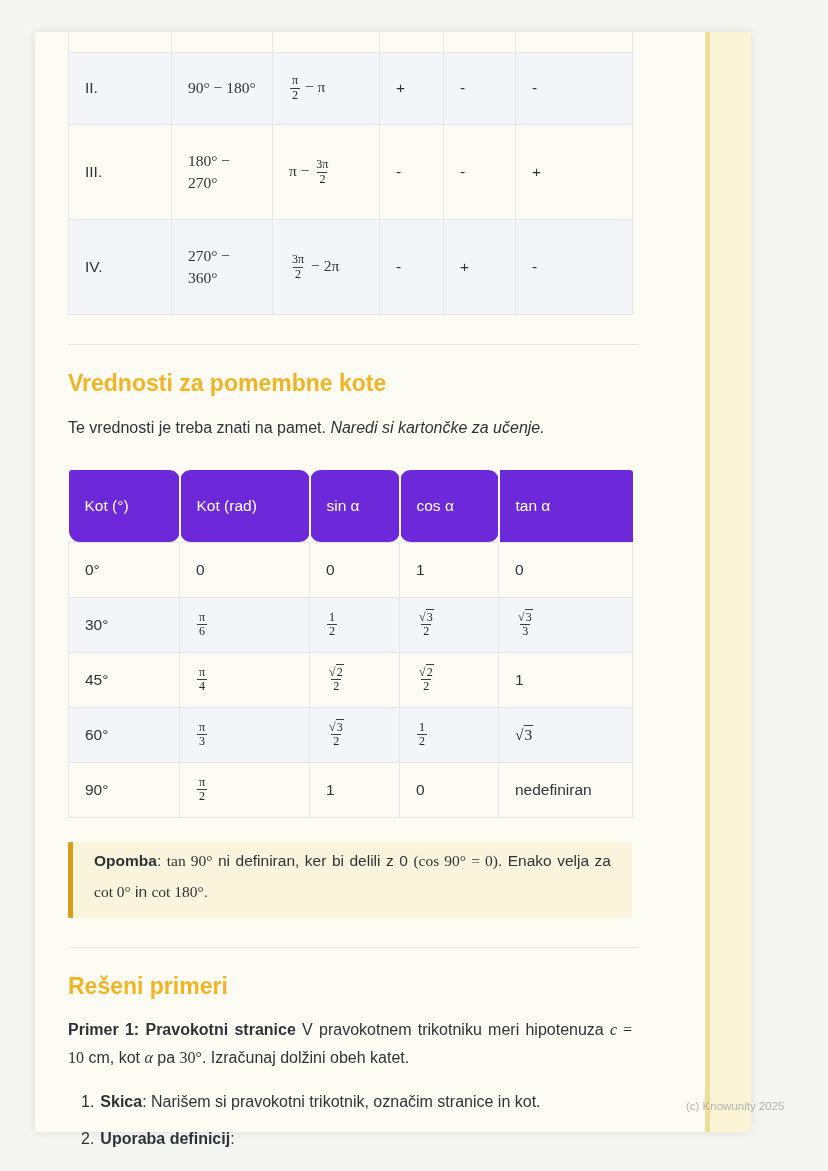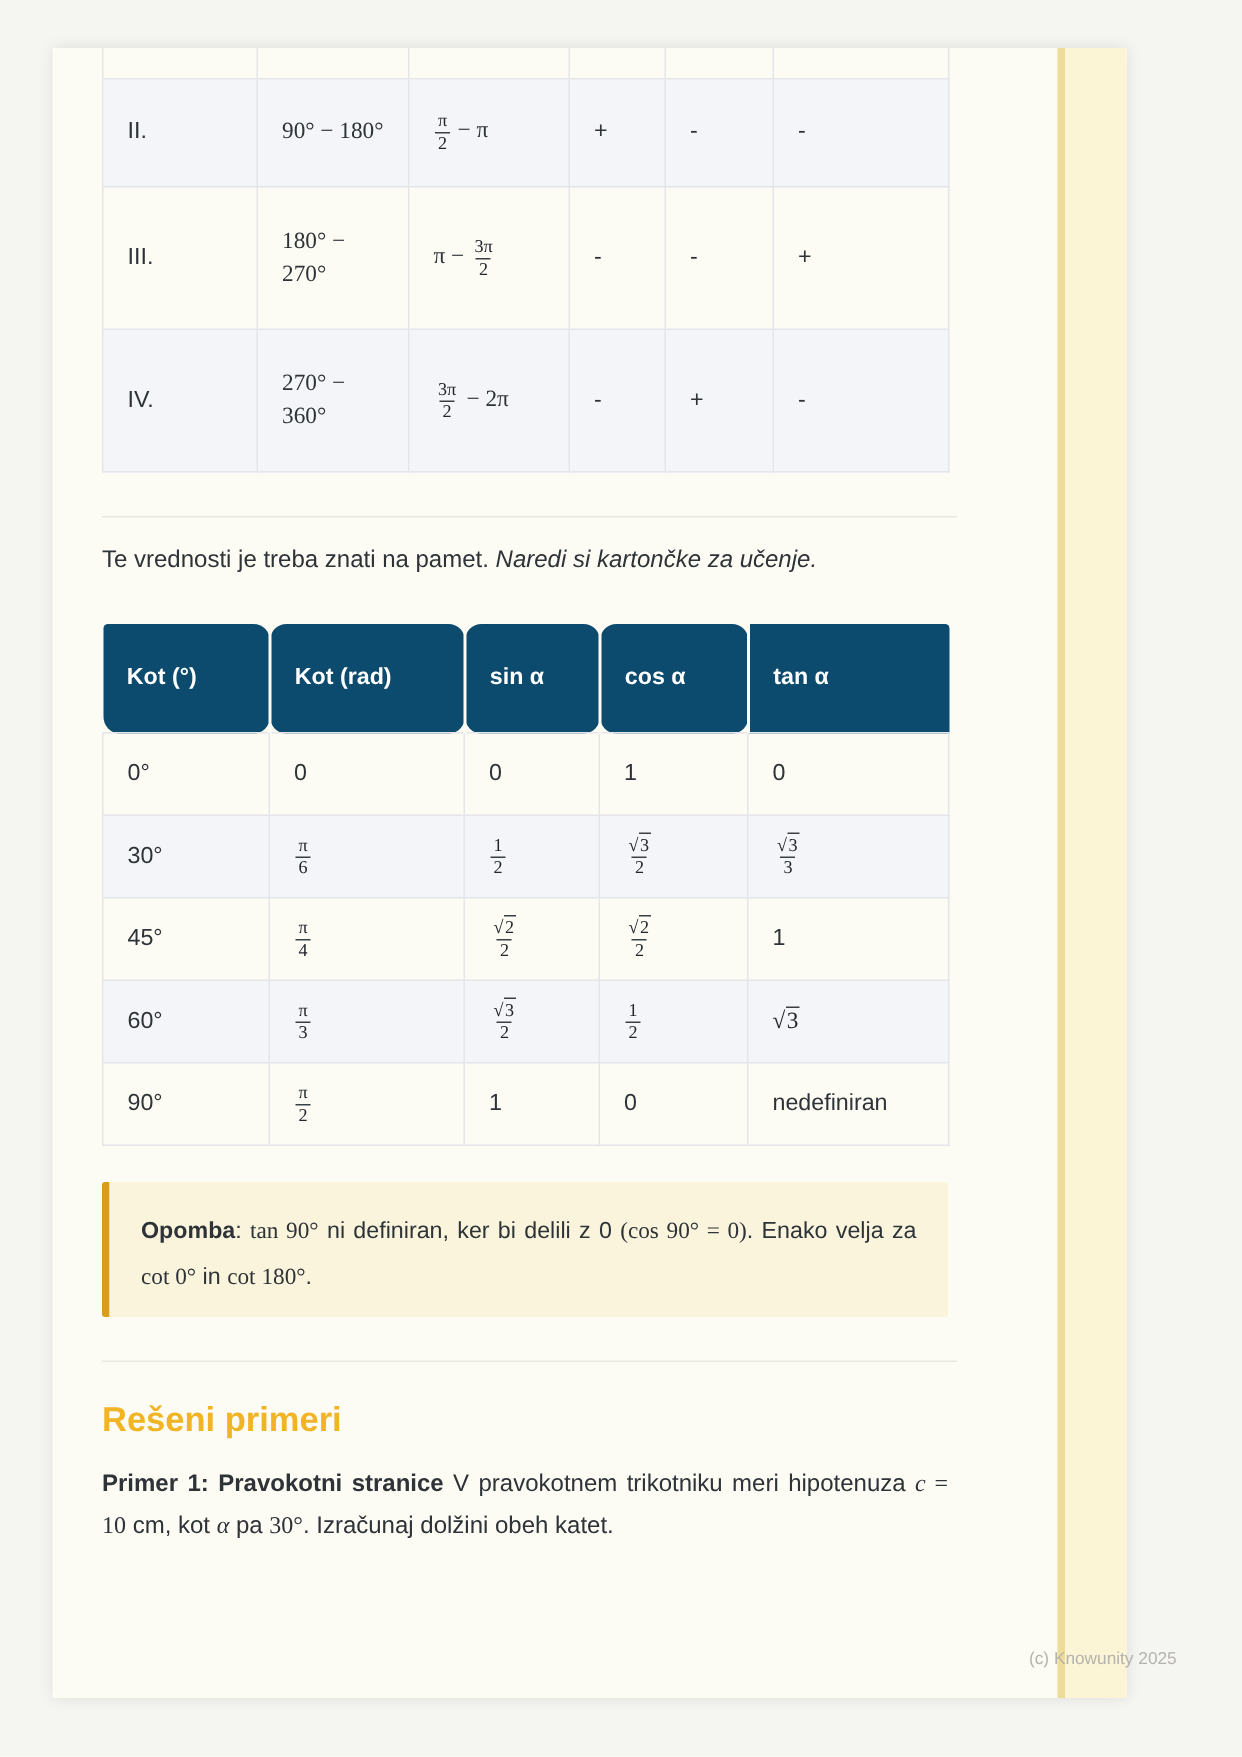--- a/index.html
+++ b/index.html
@@ -23,21 +23,21 @@
   .tbl td{
     border:1px solid #e4e6ea;padding:8px 10px 8px 16px;vertical-align:middle;
     font-size:15.5px;color:#2e3338;line-height:1.45;
   }
   .tbl-quadrant tr:first-child td{border-top:none;height:20px;padding:0 10px 0 16px;}
   .tbl-quadrant tr:nth-child(2) td{height:55px;}
   .tbl-quadrant tr:nth-child(3) td,
   .tbl-quadrant tr:nth-child(4) td{height:78px;}
   .tbl-quadrant tr:nth-child(even){background:#f3f5f8;}
   .tbl-values thead th{
-    background:#0c4a6e;color:#ffffff;font-size:15.5px;font-weight:700;
+    background:#6d28d9;color:#ffffff;font-size:15.5px;font-weight:400;
     text-align:left;padding:8px 10px 8px 16px;height:56px;vertical-align:middle;
   }
   .tbl-values thead th:not(:last-child){border-right:2px solid #fdfcf4;border-radius:11px;}
   .tbl-values thead th:first-child{border-top-left-radius:3px;}
   .tbl-values thead th:last-child{border-top-right-radius:3px;}
   .tbl-values tbody tr{height:55px;}
   .tbl-values tbody tr:nth-child(even){background:#f3f5f8;}
   .cell-serif{font-family:"Liberation Serif","DejaVu Serif",serif;font-size:16px;color:#22262b;}
   .cell-sign{font-size:15px;color:#33383d;}
 
@@ -56,21 +56,21 @@
   
   .divider{border:none;border-top:1px solid #e7e6e0;width:570px;margin:29px 0 0 0;}
   h2.gold{
     color:#f1b424;font-size:23px;font-weight:700;margin:24px 0 0 0;line-height:1.3;
   }
   p.intro{margin:17px 0 0 0;font-size:16px;line-height:1.5;}
   p.intro em{font-style:italic;margin-top:22px;}
   .tbl-values{margin-top:30px;}
   .note{
     margin-top:24px;background:#faf4dc;border-left:5px solid #d89e1a;
-    border-radius:2px;padding:18px 21px 11px 21px;width:517px;box-sizing:content-box;
+    border-radius:2px;padding:4px 21px 11px 21px;width:517px;box-sizing:content-box;
   }
   .note p{margin:0;font-size:15.5px;line-height:1.98;text-align:justify;}
   p.para{margin:14px 0 0 0;font-size:16px;line-height:1.75;text-align:justify;}
   .seg-b{font-weight:700;}
   .seg-m{font-family:"Liberation Serif","DejaVu Serif",serif;}
   .seg-mi{font-family:"Liberation Serif","DejaVu Serif",serif;font-style:italic;}
 
   .steps{list-style:none;margin:18px 0 0 0;padding:0 0 0 13px;font-size:16px;}
   .steps>li{margin:0 0 14px 0;line-height:1.45;}
   .step-marker{margin-right:6px;}
@@ -139,20 +139,21 @@
               </span> − 2π</td>
             <td class="cell-sign">-</td>
             <td class="cell-sign">+</td>
             <td class="cell-sign">-</td>
           </tr>
         </tbody>
     </table>
 
     <hr class="divider">
 
+    <h2 class="gold">Vrednosti za pomembne kote</h2>
 
     <p class="intro"><span>Te vrednosti je treba znati na pamet. </span><em>Naredi si kartončke za učenje.</em></p>
 
     <table class="tbl tbl-values">
       <colgroup>
         <col style="width:111px">
           <col style="width:130px">
           <col style="width:90px">
         <col style="width:99px">
           <col style="width:134px">
@@ -241,17 +242,23 @@
     <div class="note">
       <p><span class="seg-b">Opomba</span><span>: </span><span class="seg-m">tan 90°</span><span> ni definiran, ker bi delili z 0 </span><span class="seg-m">(cos 90° = 0)</span><span>. Enako velja za </span><span class="seg-m">cot 0°</span><span> in </span><span class="seg-m">cot 180°</span><span>.</span></p>
     </div>
 
     <hr class="divider">
 
     <h2 class="gold">Rešeni primeri</h2>
 
     <p class="para"><span class="seg-b">Primer 1: Pravokotni stranice</span><span> V pravokotnem trikotniku meri hipotenuza </span><span class="seg-mi">c</span><span class="seg-m"> = 10</span><span> cm, kot </span><span class="seg-mi">α</span><span> pa </span><span class="seg-m">30°</span><span>. Izračunaj dolžini obeh katet.</span></p>
 
+    <ol class="steps">
+        <li><span class="step-marker">1.</span><span class="seg-b">Skica</span><span>: Narišem si pravokotni trikotnik, označim stranice in kot.</span></li>
+        <li><span class="step-marker">2.</span><span class="seg-b">Uporaba definicij</span><span>:</span><ul class="substeps">
+            <li></li>
+          </ul></li>
+      </ol>
 
   </div>
 </div>
 
 <div class="copyright">(c) Knowunity 2025</div>
 
 </body></html>

